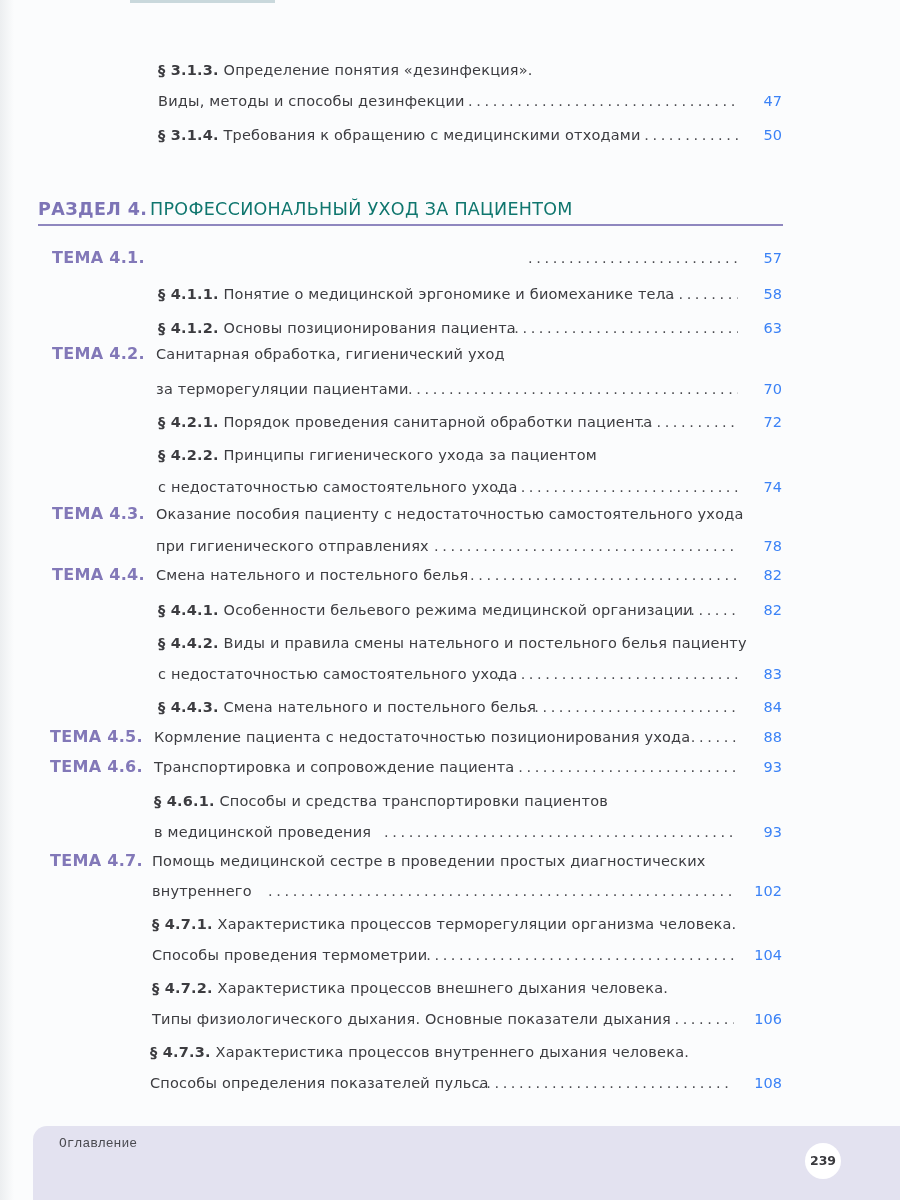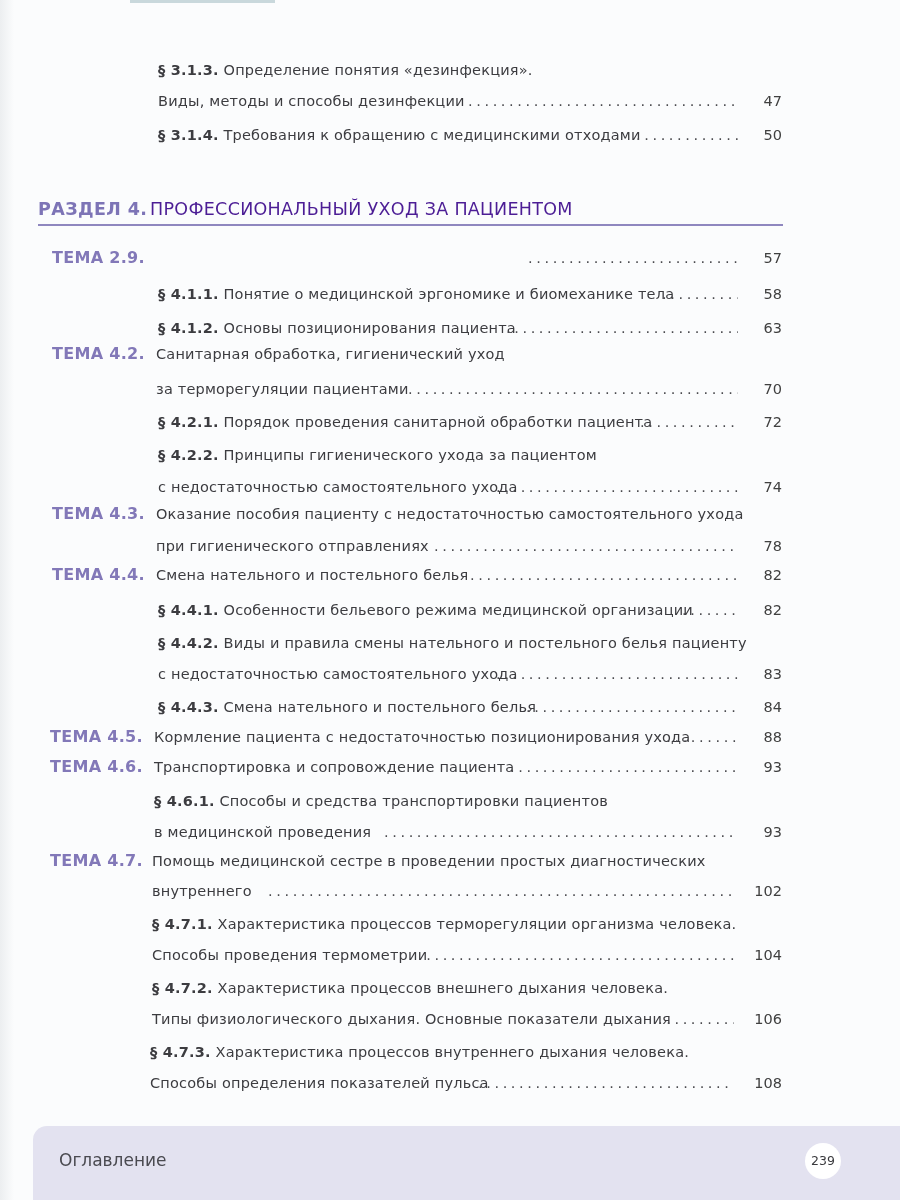--- a/index.html
+++ b/index.html
@@ -26,45 +26,45 @@
     font-size: 16px; letter-spacing: 0.3px;
   }
   .row .text {
     position: absolute; color: #3c3c40; letter-spacing: 0.2px; text-align: center;
   }
   .row .text b { font-weight: bold; color: #3c3c40; }
   .row .dots {
     position: absolute; color: #4a4a4e; letter-spacing: 3.6px; overflow: hidden;
   }
   .row .page {
-    position: absolute; right: 118px; color: #404040; text-align: right;
+    position: absolute; right: 118px; color: #3b82f6; text-align: right;
   }
   .section-head {
     position: absolute; left: 38px; top: 196px; width: 745px; height: 28px;
     border-bottom: 2px solid #8f87bf;
   }
   .section-head .sec-label {
     position: absolute; left: 0; top: 0; font-weight: bold; font-size: 17.5px;
     color: #7d74b6; letter-spacing: 0.4px; line-height: 26px;
   }
   .section-head .sec-title {
     position: absolute; left: 112px; top: 0; font-size: 17.5px;
-    color: #4c1d95; letter-spacing: 0.3px; line-height: 26px;
+    color: #0f766e; letter-spacing: 0.3px; line-height: 26px;
   }
   .footer {
     position: absolute; left: 33px; top: 1126px; width: 867px; height: 74px;
     background: #e3e2f0; border-top-left-radius: 14px;
   }
   .footer .footer-title {
-    position: absolute; left: 26px; top: 24px; font-size: 17px; color: #4a4a50;
+    position: absolute; left: 26px; top: 10px; font-size: 13px; color: #4a4a50; font-family: Liberation Mono, monospace;
   }
   .footer .page-badge {
     position: absolute; left: 772px; top: 17px; width: 36px; height: 36px;
     border-radius: 50%; background: #ffffff;
-    font-weight: normal; font-size: 12.5px; color: #3a3a3e;
+    font-weight: bold; font-size: 12.5px; color: #3a3a3e;
     text-align: center; line-height: 36px;
   }
 </style>
 </head>
 <body>
 
 <div class="page-shadow"></div>
 <div class="top-mark"></div>
 
 <div class="row" style="top:58px">
@@ -80,21 +80,21 @@
   <span class="dots" style="left:636px;width:102px">................................................................................</span>
   <span class="page">50</span>
 </div>
 
 <div class="section-head">
   <span class="sec-label">РАЗДЕЛ 4.</span>
   <span class="sec-title">ПРОФЕССИОНАЛЬНЫЙ УХОД ЗА ПАЦИЕНТОМ</span>
 </div>
 
 <div class="row" style="top:246px">
-  <span class="label" style="left:52px">ТЕМА 2.9.</span>
+  <span class="label" style="left:52px">ТЕМА 4.1.</span>
   <span class="dots" style="left:528px;width:210px">................................................................................</span>
   <span class="page">57</span>
 </div>
 <div class="row" style="top:282px">
   <span class="text" style="left:158px"><b>§ 4.1.1.</b> <span>Понятие о медицинской эргономике и биомеханике тела</span></span>
   <span class="dots" style="left:662px;width:76px">................................................................................</span>
   <span class="page">58</span>
 </div>
 <div class="row" style="top:316px">
   <span class="text" style="left:158px"><b>§ 4.1.2.</b> <span>Основы позиционирования пациента</span></span>

